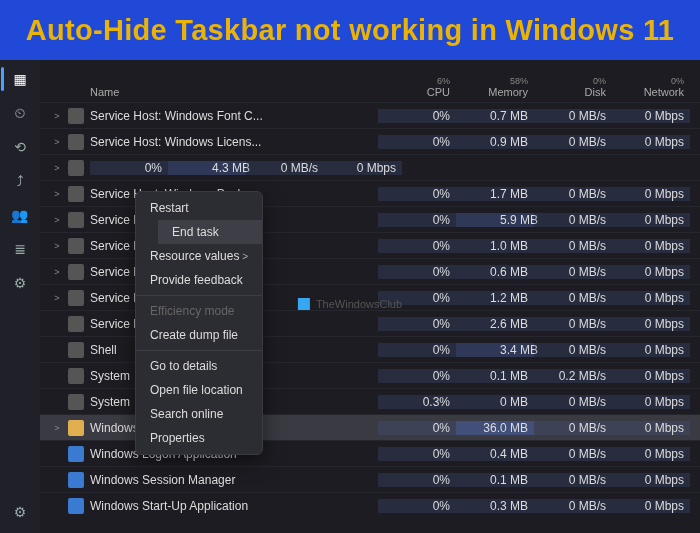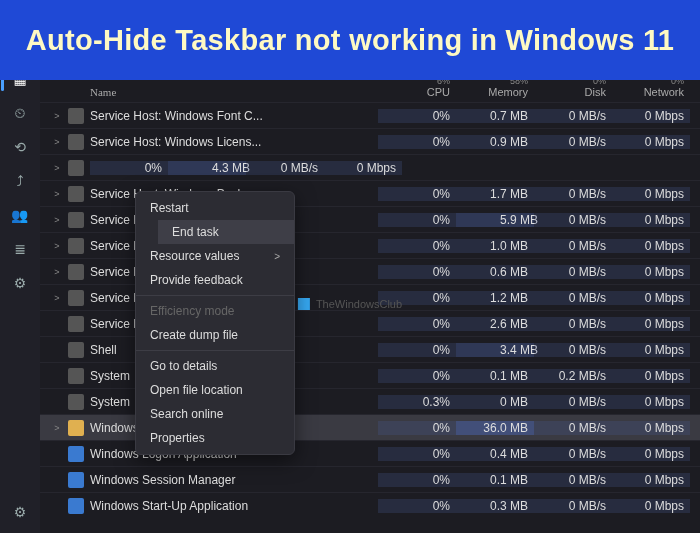--- a/index.html
+++ b/index.html
@@ -1,21 +1,21 @@
 <!DOCTYPE html>
 <html><head>
 <meta charset="utf-8">
 <style>
   * { margin:0; padding:0; box-sizing:border-box; }
   html,body { width:700px; height:533px; overflow:hidden; font-family:"Segoe UI",Arial,sans-serif; }
   body { background:#000; color:#ddd; font-size:12px; position:relative; }
 
   .banner {
-    position:absolute; top:0; left:0; right:0; height:80px;
-    background:#1f49d6; color:#fef9c3; font-weight:700; font-size:29px;
+    position:absolute; top:0; left:0; right:0; height:60px;
+    background:#1f49d6; color:#eab308; font-weight:700; font-size:29px;
     display:flex; align-items:center; justify-content:center; text-align:left;
     line-height:1.25; z-index:5; letter-spacing:0.3px;
   }
   .window { position:absolute; inset:0; background:#1c1c22; }
   .titlebar {
     height:30px; background:#202028; display:flex; align-items:center;
     padding:0 6px; color:#8a8a95; font-size:12px;
   }
   .titlebar .appicon { width:16px; height:16px; background:#0aa6f0; border-radius:2px; margin-right:8px;}
   .titlebar .title-text { font-weight:600; color:#e0e0e6; }
@@ -43,39 +43,39 @@
     font-size:18px; font-weight:600;
   }
   .toolbar { margin-left:auto; display:flex; gap:18px; font-size:12px; font-weight:400; color:#aaa; }
   .toolbar .tool { display:flex; align-items:center; gap:4px; }
   .toolbar .dots { margin-left:8px; }
 
   .column-headers {
     height:30px; display:flex; align-items:flex-end; font-size:11px; color:#aaa;
     padding:0 10px 4px 10px;
   }
-  .col-name { flex:1; padding-left:40px;font-family:Liberation Serif, serif; }
+  .col-name { flex:1; padding-left:40px; }
   .col-num { width:78px; text-align:right; padding-right:6px; white-space:nowrap; }
   .col-pct { font-size:9px; color:#888; }
 
   .table { position:absolute; top:72px; left:0; right:0; bottom:0; overflow:hidden; }
   .row { height:26px; display:flex; align-items:center; padding:0 10px; border-top:1px solid #26262e; }
   .row.selected { background:#3a3a42; }
   .expander { width:14px; color:#888; font-size:9px; margin-right:4px; text-align:center; }
   .proc-icon { width:16px; height:16px; background:#555; border-radius:2px; margin-right:6px; flex-shrink:0; }
   .proc-icon.folder { background:#e0b050; }
   .proc-icon.blue { background:#3a7ad0; }
   .proc-name { flex:1; white-space:nowrap; overflow:hidden; text-overflow:ellipsis; font-size:12px; }
   .cell { width:78px; text-align:right; padding-right:6px; font-size:12px; white-space:nowrap; }
   .cell.hi { background:rgba(70,90,150,0.25); }
   .cell.hi2 { background:rgba(70,90,150,0.45);padding-left:44px; }
   .cell.hi3 { background:rgba(70,90,150,0.65); }
 
   .context-menu {
-    position:absolute; left:135px; top:191px; width:160px;
+    position:absolute; left:135px; top:191px; width:128px;
     background:#2c2c33; border:1px solid #3a3a42; border-radius:6px;
     box-shadow:0 6px 20px rgba(0,0,0,0.5); padding:4px 0; z-index:4;
     font-size:12px;
   }
   .cm-item { padding:5px 14px; cursor:default; display:flex; justify-content:space-between; align-items:center; }
   .cm-item.hover { background:#3e3e47;margin-left:22px; }
   .cm-item.disabled { color:#666; }
   .cm-sep { height:1px; background:#3d3d45; margin:3px 0; }
   .cm-sub { font-size:10px; color:#aaa; }
 

